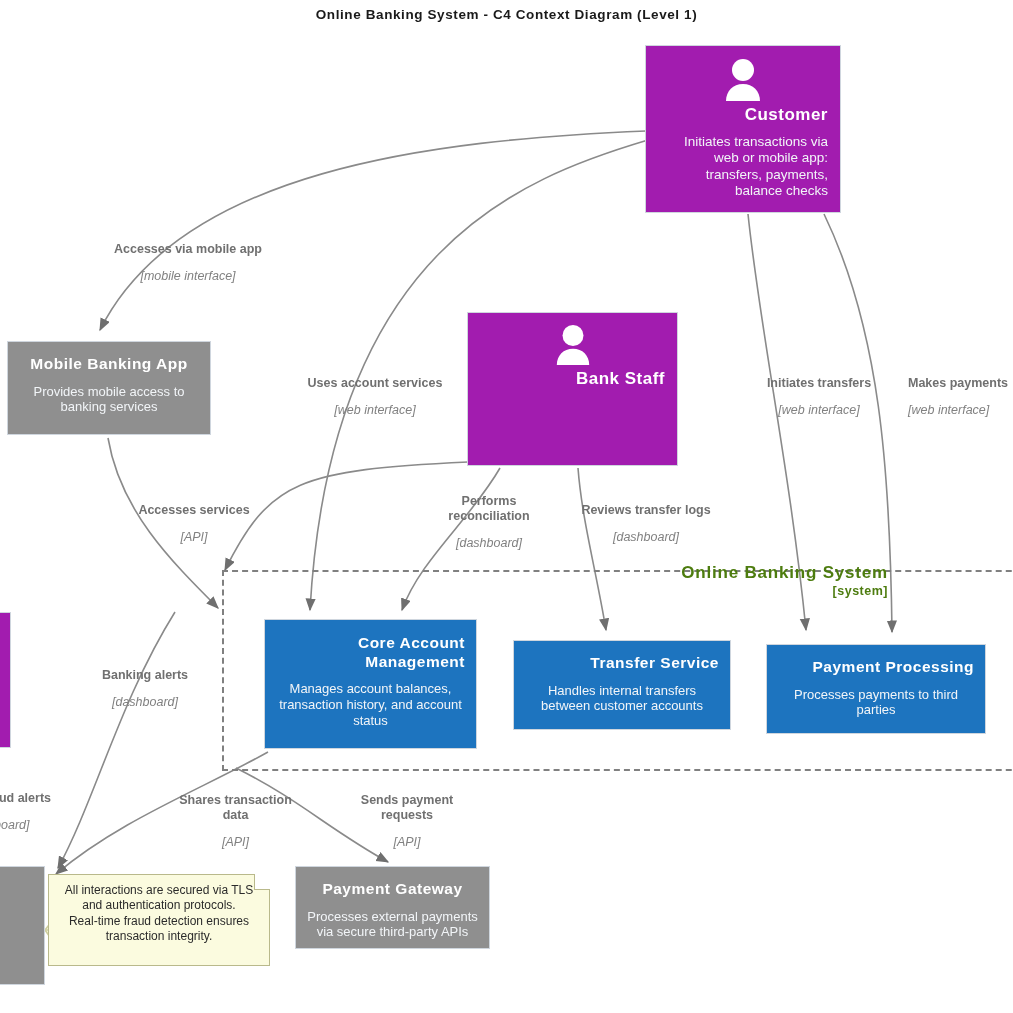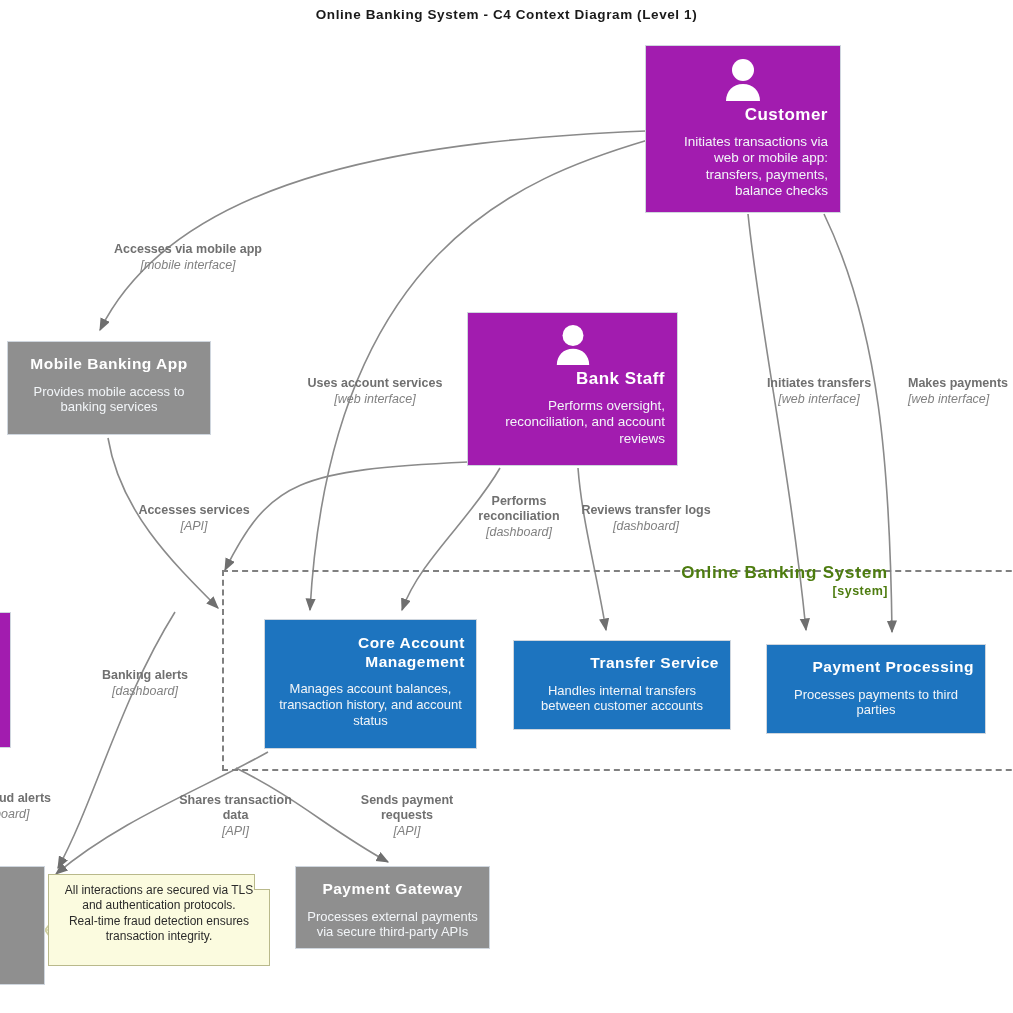--- a/index.html
+++ b/index.html
@@ -31,21 +31,21 @@
 
   .boundary{position:absolute;box-sizing:border-box;
             border:2px dashed #808080;background:transparent;}
   .boundary-label{position:absolute;text-align:right;color:#4d7c0f;}
   .boundary-label .bl-name{font-size:17px;font-weight:bold;letter-spacing:.8px;}
   .boundary-label .bl-type{font-size:12.5px;font-weight:bold;letter-spacing:.5px;margin-top:1px;}
 
   .edge-label{position:absolute;text-align:center;color:#707070;
               font-size:12.5px;font-weight:bold;line-height:1.2;}
   .edge-label .tech{display:block;font-style:italic;font-weight:normal;
-                    color:#818181;font-size:12.5px;margin-top:1px;}
+                    color:#818181;font-size:12.5px;margin-top:12px;}
 
   .note{position:absolute;box-sizing:border-box;background:#fbfbdf;
         border:1px solid #b9b98b;padding:8px 10px 9px 10px;
         font-size:12px;color:#2b2b2b;text-align:center;line-height:1.28;}
   .note .fold{position:absolute;right:-1px;top:-1px;width:15px;height:15px;
         background:#ffffff;border-left:1px solid #b9b98b;border-bottom:1px solid #b9b98b;
         transform:none;}
 </style>
 </head>
 <body>
@@ -99,21 +99,20 @@
     <div class="n-title">Customer</div>
     <div class="n-desc">Initiates transactions via web or mobile app: transfers, payments, balance checks</div>
   </div>
 
   <div class="node person" style="left:467px;top:312px;width:211px;height:154px;padding:11px 12px 10px 12px;">
     <svg class="p-icon" width="40" height="42" viewBox="0 0 42 44">
       <circle cx="21" cy="12" r="11" fill="#ffffff"></circle>
       <path d="M21,26 C31,26 38,33 38,43 L4,43 C4,33 11,26 21,26 Z" fill="#ffffff"></path>
     </svg>
     <div class="n-title">Bank Staff</div>
-    <div class="n-desc">Performs oversight, reconciliation, and account reviews</div>
   </div>
 
   <div class="node extbox" style="left:7px;top:341px;width:204px;height:94px;padding:13px 10px 10px 10px;">
     <div class="n-title">Mobile Banking App</div>
     <div class="n-desc">Provides mobile access to banking services</div>
   </div>
 
   <div class="node person" style="left:-95px;top:612px;width:106px;height:136px;padding:10px;"></div>
 
   <div class="node extbox" style="left:-100px;top:866px;width:145px;height:119px;padding:10px;"></div>
@@ -162,21 +161,21 @@
   <div class="edge-label" style="left:908px;top:376px;width:140px;text-align:left;">
     <span>Makes payments</span>
     <span class="tech">[web interface]</span>
   </div>
 
   <div class="edge-label" style="left:120px;top:503px;width:148px;">
     <span>Accesses services</span>
     <span class="tech">[API]</span>
   </div>
 
-  <div class="edge-label" style="left:460px;top:494px;width:118px;">
+  <div class="edge-label" style="left:430px;top:494px;width:118px;">
     <span>Performs reconciliation</span>
     <span class="tech">[dashboard]</span>
   </div>
 
   <div class="edge-label" style="left:566px;top:503px;width:160px;">
     <span>Reviews transfer logs</span>
     <span class="tech">[dashboard]</span>
   </div>
 
   <div class="edge-label" style="left:80px;top:668px;width:130px;">

